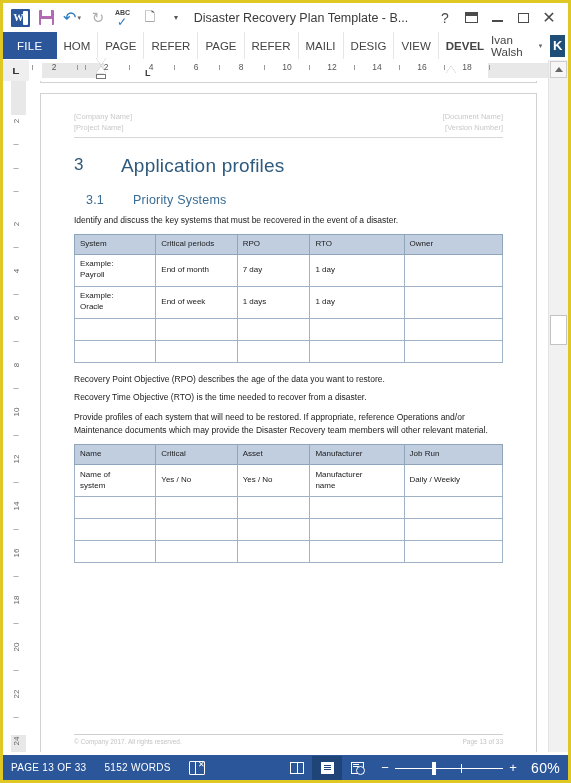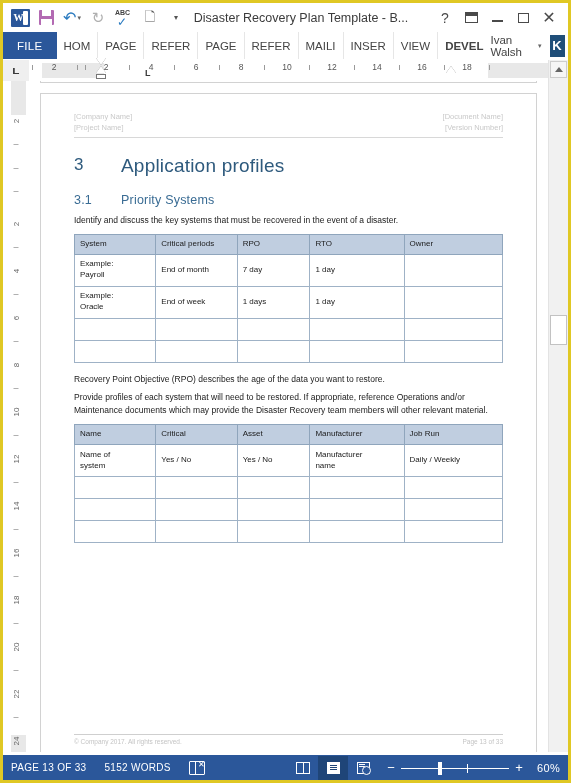--- a/index.html
+++ b/index.html
@@ -216,21 +216,21 @@
     font-size: 19px; font-weight: normal; color: #2e5a7d;
     margin-top: 17px; margin-bottom: 2px;
     display: flex; letter-spacing: .2px;
   }
   h1.heading1 .num { width: 47px; display:inline-block; font-size:17px; }
   h2.heading2 {
     font-size: 12.5px; font-weight: normal; color: #3a6c94;
     margin-top: 16px; margin-bottom: 7px;
     display: flex; letter-spacing: .2px;
   }
-  h2.heading2 .num { width: 47px; display:inline-block; }
+  h2.heading2 .num { width: 47px; display:inline-block;margin-left:12px; }
   p.body {
     font-size: 8.5px; color: #1a1a1a; line-height: 1.55;
     margin: 0 0 7px 0;
   }
   p.body.tight { margin-bottom: 5px; }
 
   table.doctable {
     width: 100%; border-collapse: collapse;
     margin-top: 2px; margin-bottom: 10px;
     table-layout: fixed;
@@ -341,21 +341,21 @@
   }
   .zoom-line {
     position:absolute; left:0; right:0; top:7px; height:1.4px; background:#ffffff;
   }
   .zoom-mid {
     position:absolute; left:66px; top:3px; width:1.4px; height:9px; background:#fff;
   }
   .zoom-handle {
     position:absolute; left:37px; top:1px; width:3.5px; height:13px; background:#ffffff;
   }
-  .zoom-val { font-size: 11px; margin-left: 8px; letter-spacing:.3px; }
+  .zoom-val { font-size: 14px; margin-left: 8px; letter-spacing:.3px; }
 </style>
 </head>
 <body>
 
 <div id="app">
 
   <div class="titlebar">
     <div class="qat">
       <div class="qat-btn">
         <div class="word-logo"></div>
@@ -404,21 +404,21 @@
   </div>
 
   <div class="tabbar">
     <div class="tab file">FILE</div>
     <div class="tab">HOM</div>
     <div class="tab">PAGE</div>
     <div class="tab">REFER</div>
     <div class="tab">PAGE</div>
     <div class="tab">REFER</div>
     <div class="tab">MAILI</div>
-    <div class="tab">INSER</div>
+    <div class="tab">DESIG</div>
     <div class="tab">VIEW</div>
     <div class="tab last">DEVEL</div>
     <div class="userarea">
       <span class="username">Ivan Walsh</span>
       <span class="tiny-caret">▾</span>
       <div class="avatar">K</div>
     </div>
   </div>
 
   <div class="hruler">
@@ -569,20 +569,21 @@
             <td></td>
             <td></td>
             <td></td>
             <td></td>
             <td></td>
           </tr>
         </tbody>
       </table>
 
       <p class="body tight">Recovery Point Objective (RPO) describes the age of the data you want to restore.</p>
+      <p class="body">Recovery Time Objective (RTO) is the time needed to recover from a disaster.</p>
 
 
       <p class="body">Provide profiles of each system that will need to be restored. If appropriate, reference Operations and/or Maintenance documents which may provide the Disaster Recovery team members will other relevant material.</p>
 
       <table class="doctable">
         <thead>
           <tr>
             <th style="width:19%">Name</th>
             <th style="width:19%">Critical</th>
             <th style="width:17%">Asset</th>

